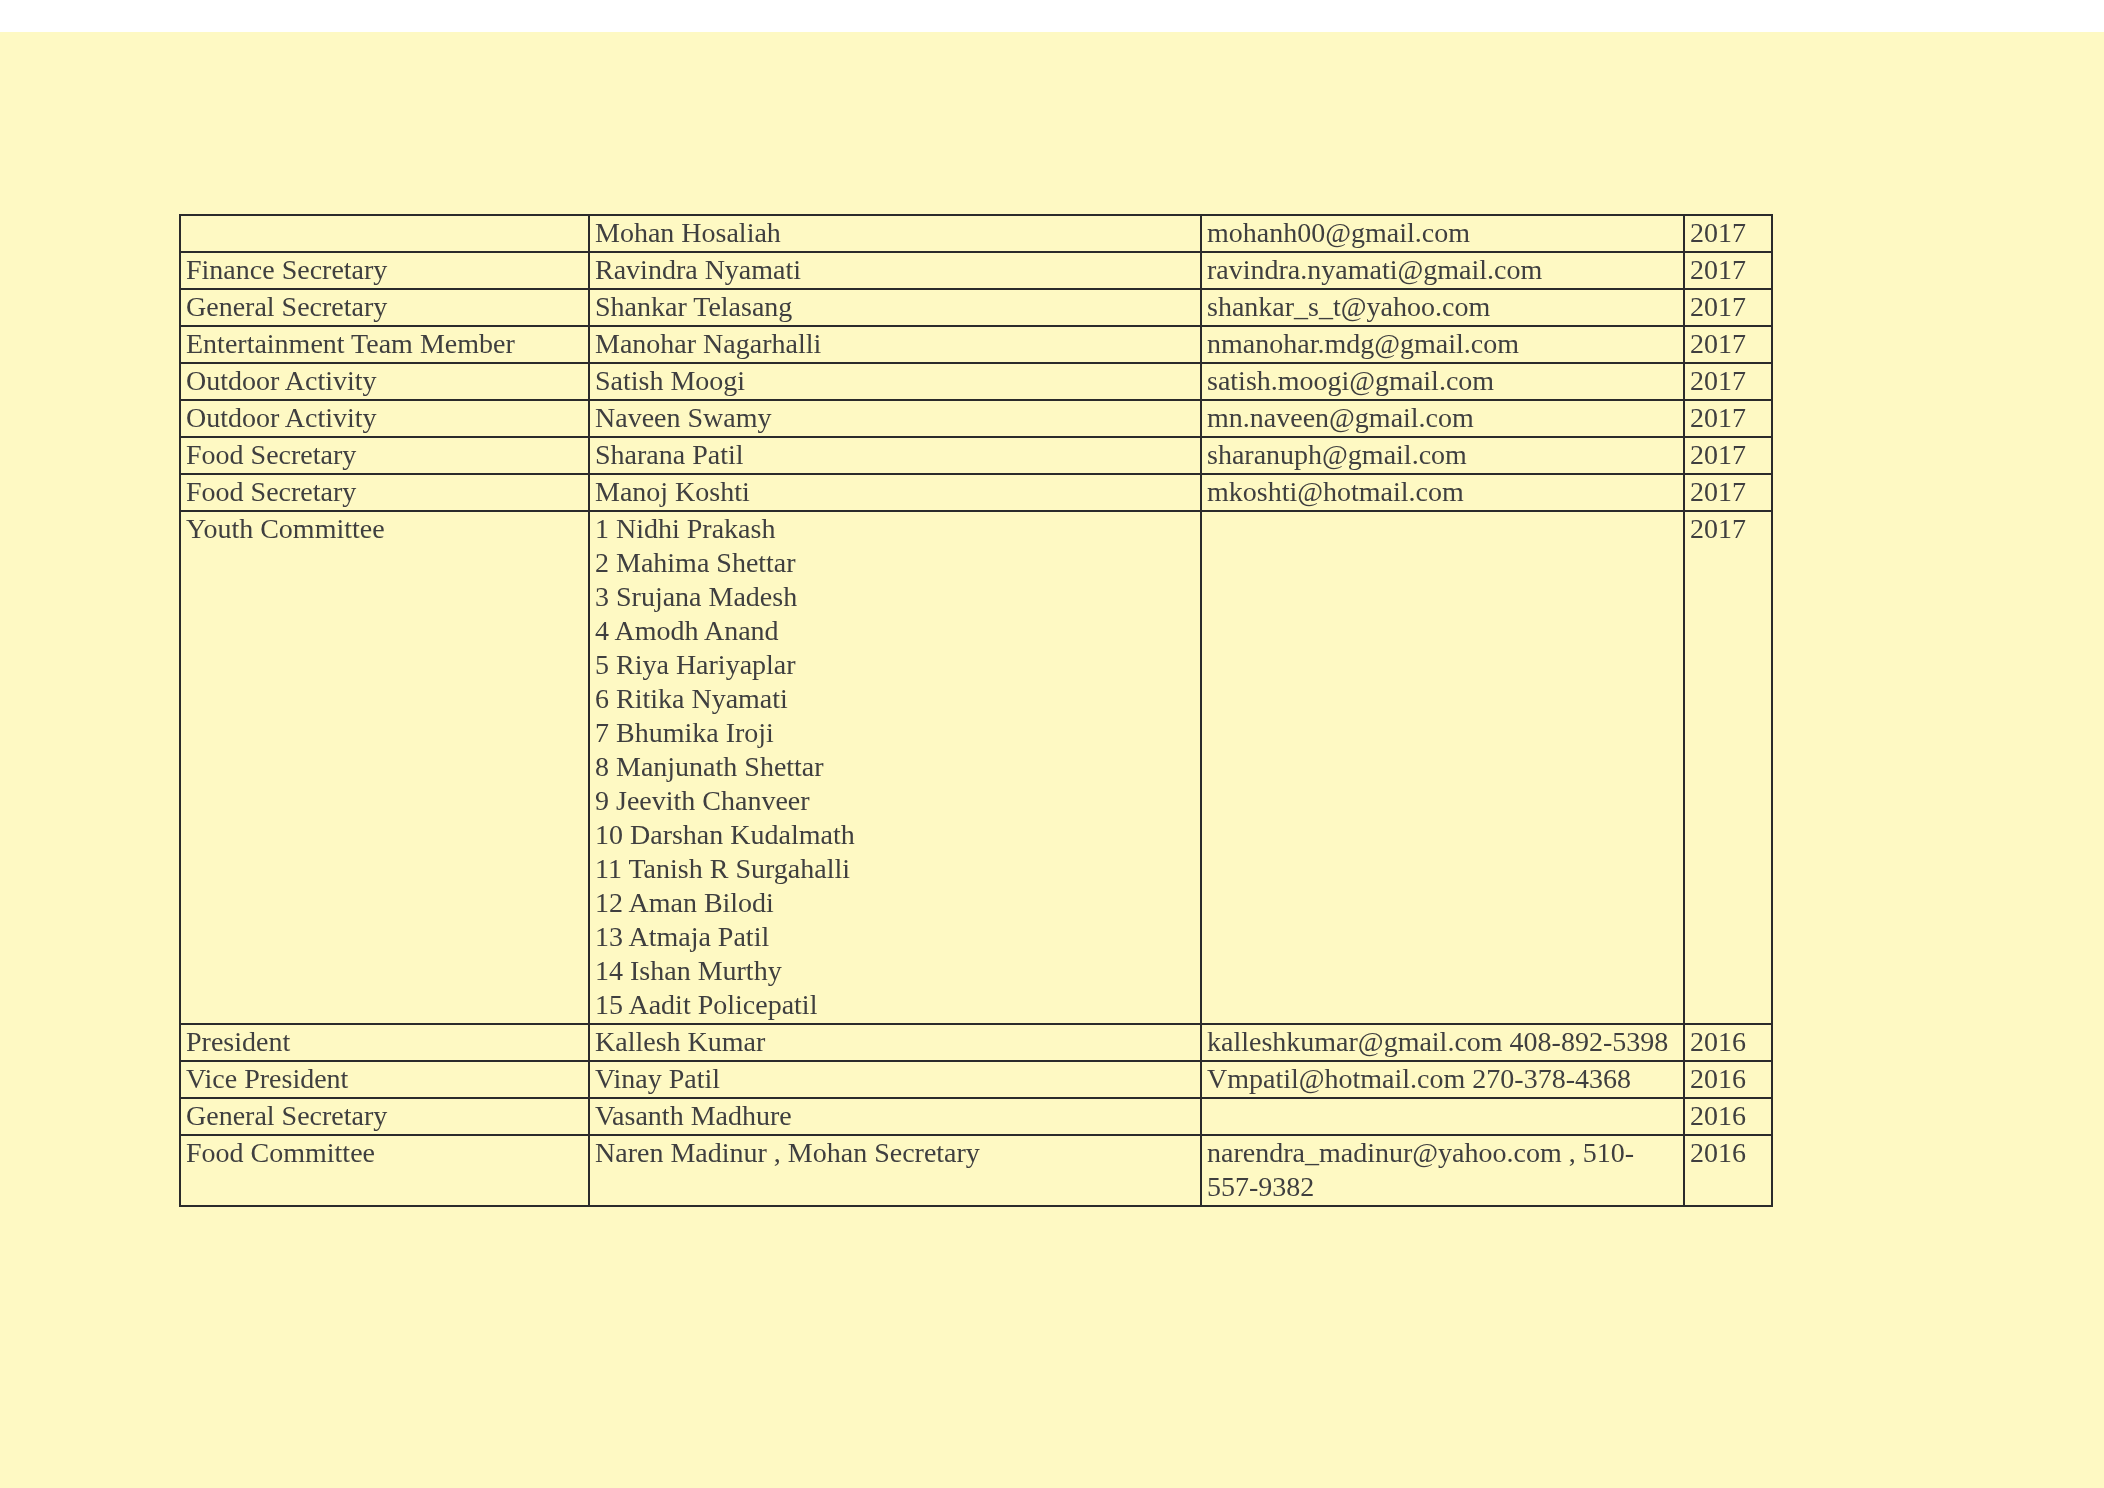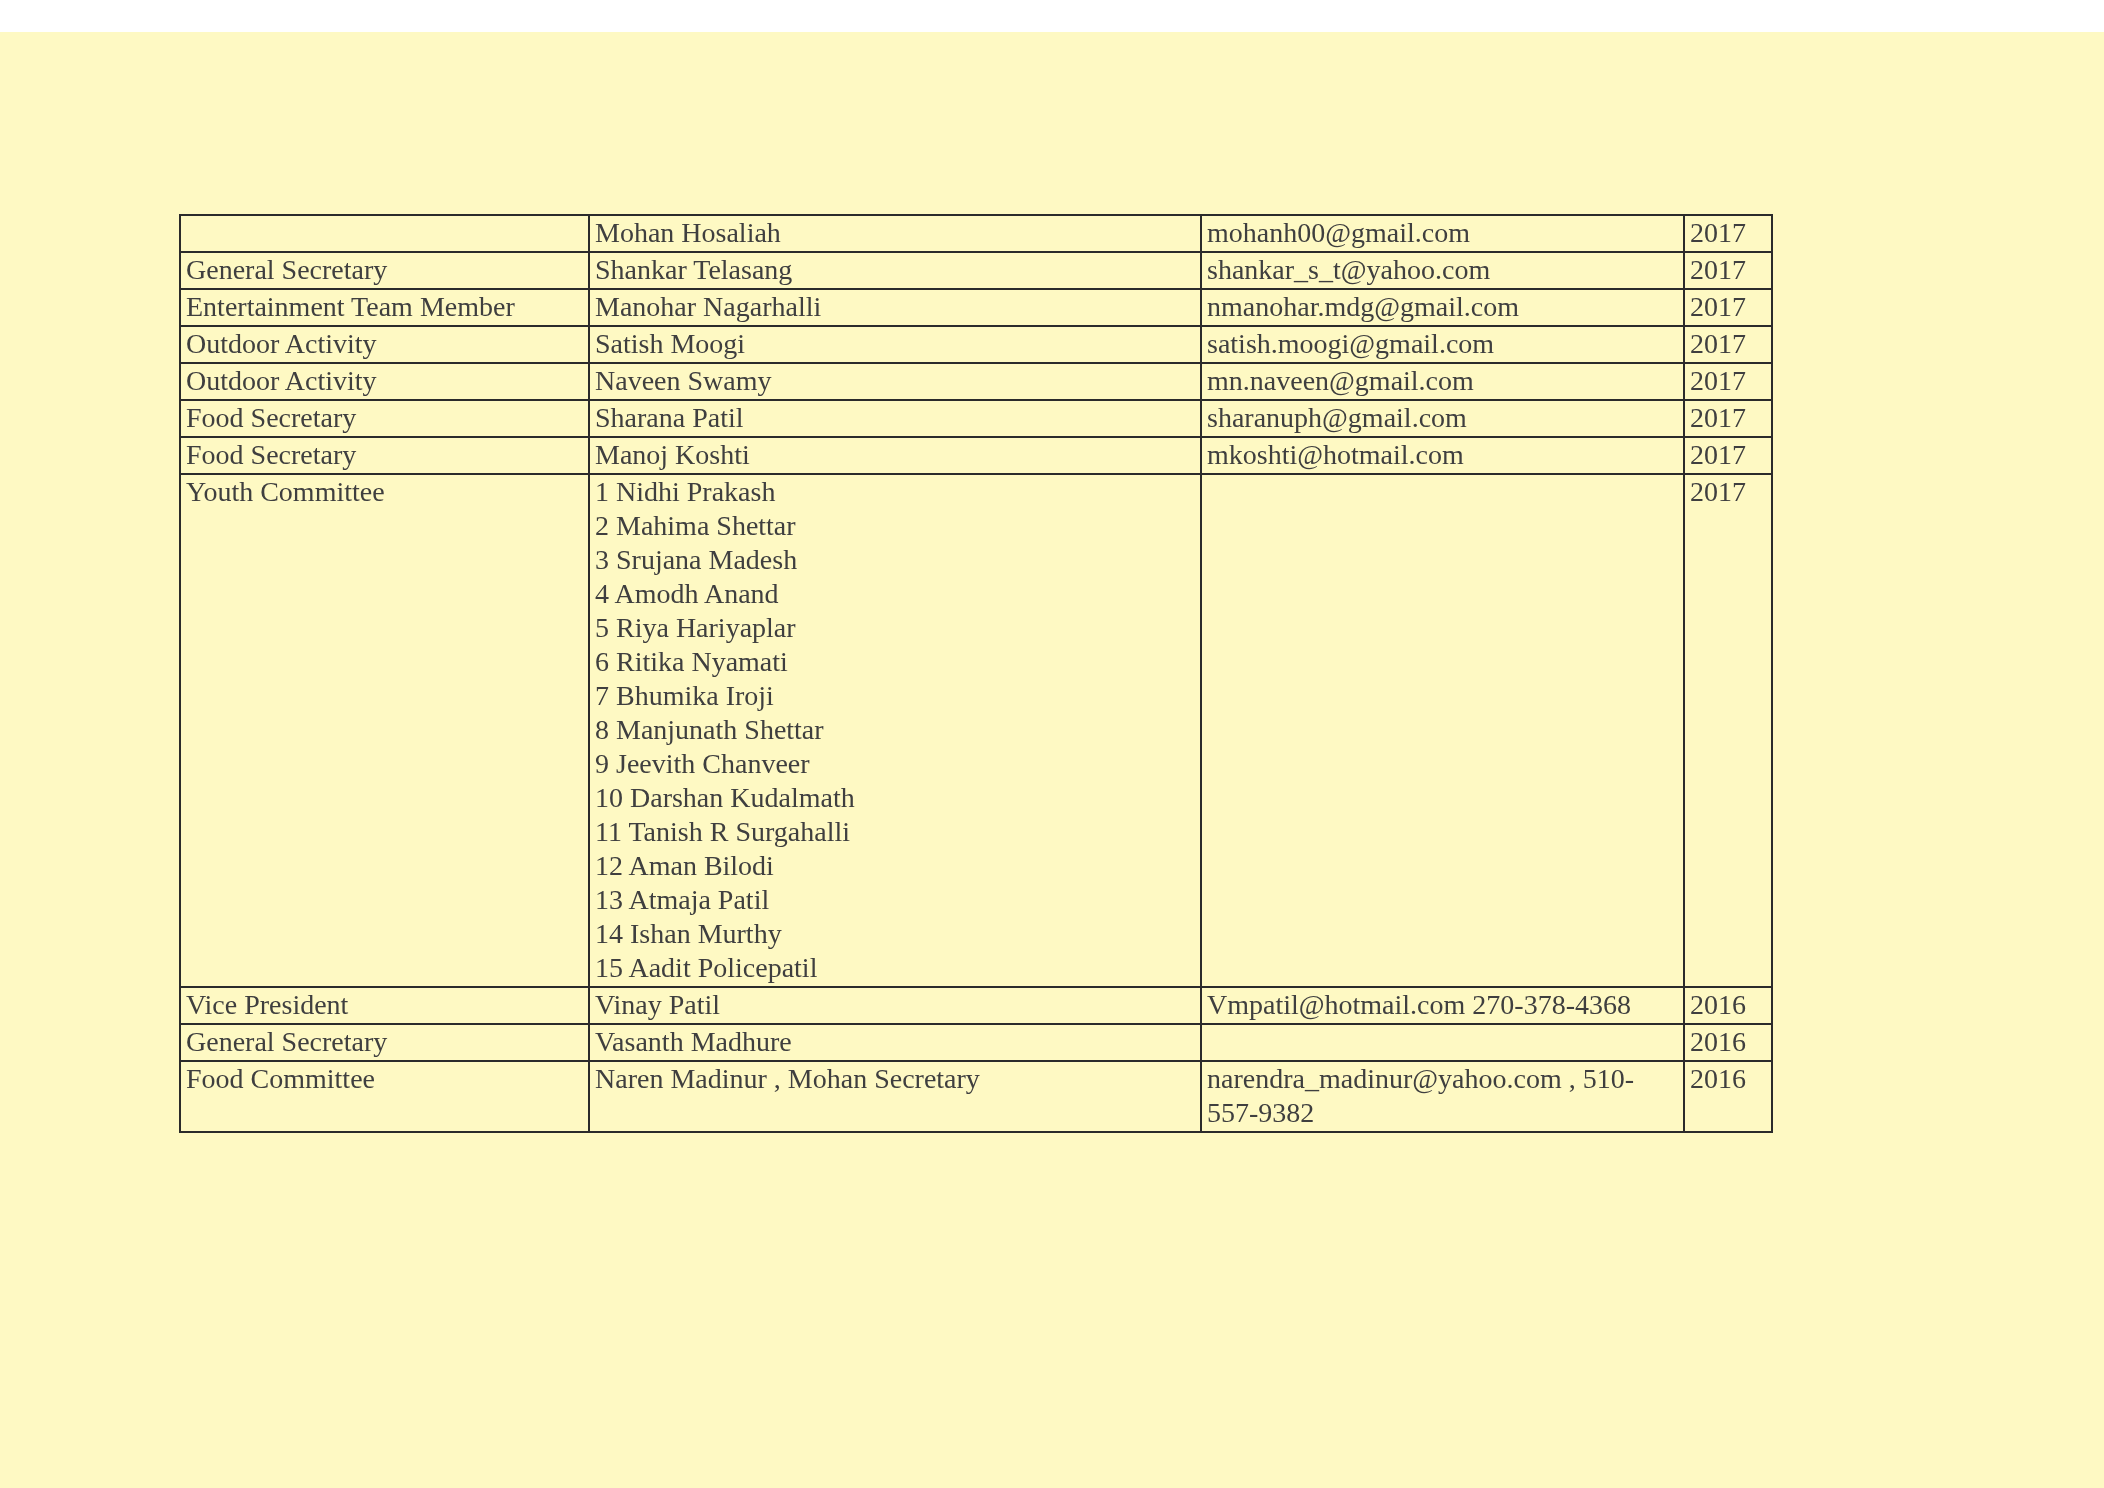--- a/index.html
+++ b/index.html
@@ -57,20 +57,26 @@
       <col class="c-year">
     </colgroup>
     <tbody id="table-body">
         <tr>
           <td></td>
           <td>Mohan Hosaliah</td>
           <td>mohanh00@gmail.com</td>
           <td>2017</td>
         </tr>
         <tr>
+          <td>Finance Secretary</td>
+          <td>Ravindra Nyamati</td>
+          <td>ravindra.nyamati@gmail.com</td>
+          <td>2017</td>
+        </tr>
+        <tr>
           <td>General Secretary</td>
           <td>Shankar Telasang</td>
           <td>shankar_s_t@yahoo.com</td>
           <td>2017</td>
         </tr>
         <tr>
           <td>Entertainment Team Member</td>
           <td>Manohar Nagarhalli</td>
           <td>nmanohar.mdg@gmail.com</td>
           <td>2017</td>
@@ -113,20 +119,26 @@
 10 Darshan Kudalmath
 11 Tanish R Surgahalli
 12 Aman Bilodi
 13 Atmaja Patil
 14 Ishan Murthy
 15 Aadit Policepatil</td>
           <td></td>
           <td>2017</td>
         </tr>
         <tr>
+          <td>President</td>
+          <td>Kallesh Kumar</td>
+          <td>kalleshkumar@gmail.com 408-892-5398</td>
+          <td>2016</td>
+        </tr>
+        <tr>
           <td>Vice President</td>
           <td>Vinay Patil</td>
           <td>Vmpatil@hotmail.com 270-378-4368</td>
           <td>2016</td>
         </tr>
         <tr>
           <td>General Secretary</td>
           <td>Vasanth Madhure</td>
           <td></td>
           <td>2016</td>

